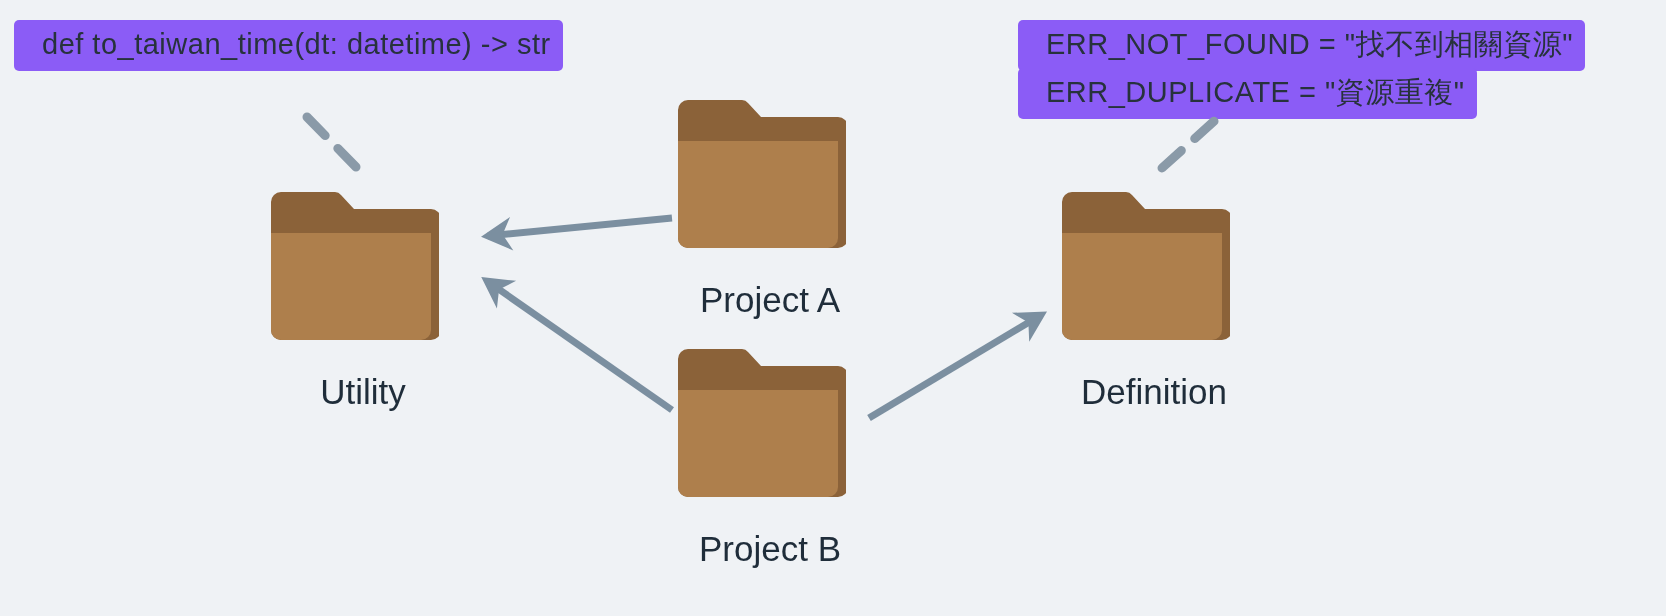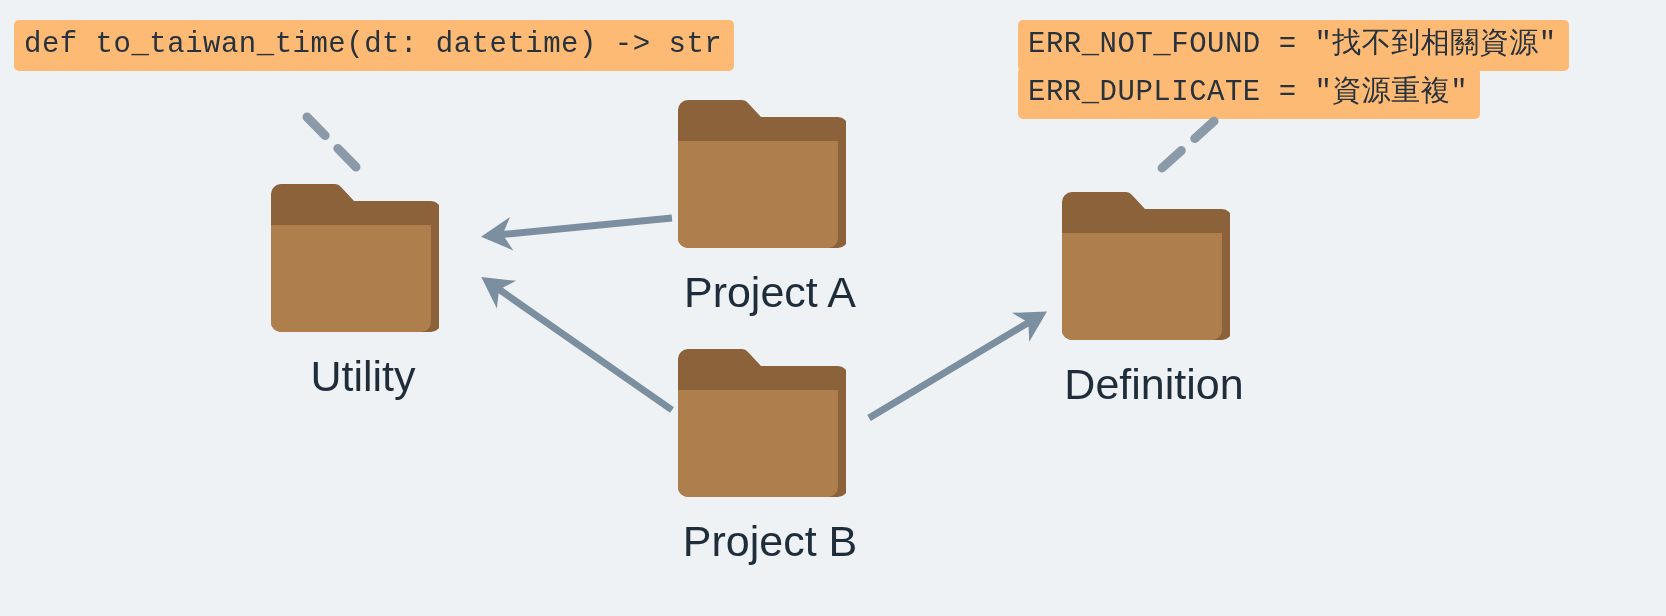--- a/index.html
+++ b/index.html
@@ -20,53 +20,53 @@
   svg.layer {
     position: absolute;
     left: 0;
     top: 0;
     width: 1666px;
     height: 616px;
     pointer-events: none;
   }
   .code-chip {
     position: absolute;
-    background: #fdba74;
+    background: #8b5cf6;
     border-radius: 5px;
     color: #27323c;
-    font-family: Liberation Mono, monospace;
+    font-family: Liberation Sans, sans-serif;
     font-size: 29px;
     line-height: 1;
     letter-spacing: 0.5px;
-    padding: 10px 12px 12px 10px;
+    padding: 10px 12px 12px 28px;
     white-space: pre;
   }
   #chip-utility-1 { left: 14px; top: 20px; }
   #chip-utility-2 { left: 14px; top: 68px; }
   #chip-definition-1 { left: 1018px; top: 20px; }
   #chip-definition-2 { left: 1018px; top: 68px; }
 
   .node {
     position: absolute;
     text-align: center;
   }
   .folder {
     position: relative;
     margin: 0 auto;
   }
   .folder svg { display: block; }
   .node-label {
-    margin-top: 16px;
-    font-size: 43px;
+    margin-top: 28px;
+    font-size: 35px;
     color: #1f2d3a;
     font-family: "Liberation Sans", sans-serif;
     white-space: nowrap;
   }
 
-  #node-utility   { left: 263px; top: 180px; width: 200px; }
+  #node-utility   { left: 263px; top: 188px; width: 200px; }
   #node-projecta  { left: 670px; top: 96px;  width: 200px; }
   #node-projectb  { left: 670px; top: 345px; width: 200px; }
   #node-definition{ left: 1054px; top: 188px; width: 200px; }
 </style>
 </head>
 <body>
 
 <div id="canvas">
 
   <div class="code-chip" id="chip-utility-1">def to_taiwan_time(dt: datetime) -&gt; str</div>

